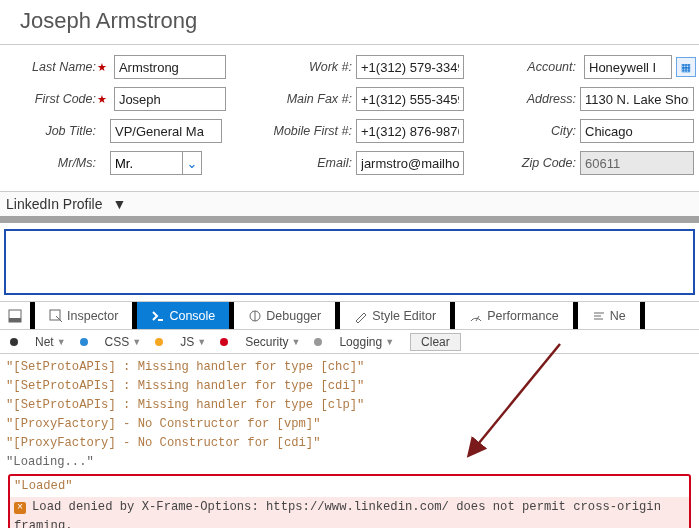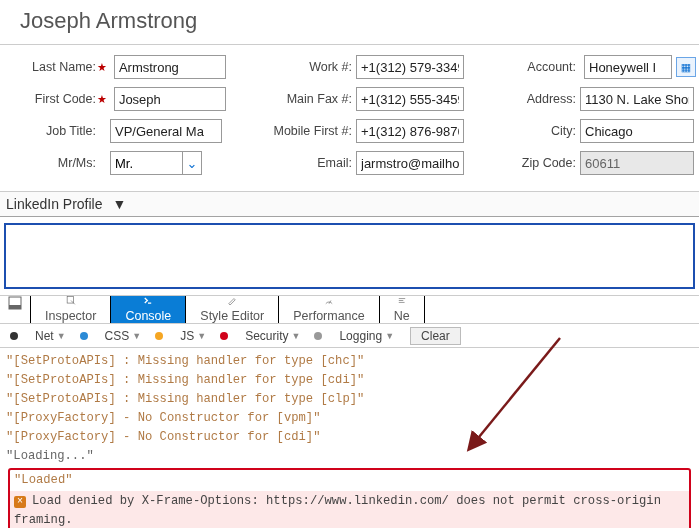--- a/index.html
+++ b/index.html
@@ -4,43 +4,43 @@
 <style>
   * { box-sizing: border-box; margin: 0; padding: 0; }
   body { font-family: Arial, Helvetica, sans-serif; font-size: 13px; color: #333; width: 699px; height: 528px; overflow: hidden; background: #fff; }
   .page-title { font-size: 22px; color: #555; padding: 8px 20px 10px; font-weight: 400; }
   .form-area { border-top: 1px solid #ccc; padding: 6px 0 12px; }
   .form-row { display: flex; align-items: center; height: 32px; }
   .col { display: flex; align-items: center; }
   .col1 { width: 244px; }
   .col2 { width: 236px; }
   .col3 { flex: 1; }
-  .lbl { display: inline-block; text-align: right; font-size: 12.5px; color: #444; }
+  .lbl { display: inline-block; text-align: right; font-size: 12.5px; color: #444; font-style: italic; }
   .col1 .lbl { width: 96px; }
   .col2 .lbl { width: 108px; }
   .col3 .lbl { width: 96px; }
   .req { color: #b00; font-size: 11px; margin: 0 3px 0 1px; vertical-align: middle; }
   .inp { border: 1px solid #999; height: 24px; padding: 0 4px; font-size: 13px; color: #222; margin-left: 4px; }
   .col1 .inp { width: 112px; }
   .col2 .inp { width: 108px; }
   .col3 .inp { width: 114px; }
   .inp.acct { width: 88px; }
   .inp[readonly] { background: #e8e8e8; color: #666; }
   .combo { display: inline-flex; align-items: center; margin-left: 4px; }
   .combo .cinp { border: 1px solid #999; border-right: none; height: 24px; width: 72px; padding: 0 4px; font-size: 13px; }
   .combo .cbtn { border: 1px solid #999; height: 24px; width: 20px; display: inline-flex; align-items: center; justify-content: center; color: #0a6ed1; background: #fff; cursor: pointer; }
   .acct-wrap { display: inline-flex; align-items: center; margin-left: 4px; gap: 4px; }
   .acct-icon { border: 1px solid #6aa5e6; color: #0a6ed1; width: 20px; height: 20px; display: inline-flex; align-items: center; justify-content: center; font-size: 11px; background:#eaf3fd;}
-  .section-head { border-top: 1px solid #ccc; border-bottom: 1px solid #a3a3a3; height: 26px; display: flex; align-items: center; padding: 12px 6px; font-size: 14px; color: #333; background: #fafafa; }
+  .section-head { border-top: 1px solid #ccc; border-bottom: 7px solid #a3a3a3; height: 26px; display: flex; align-items: center; padding: 12px 6px; font-size: 14px; color: #333; background: #fafafa; }
   .section-head .caret { margin-left: 10px; color: #333; }
   .embed-box { border: 2px solid #1c4fb0; margin: 6px 4px; height: 66px; background: #fff; }
   
   .devtools { border-top: 1px solid #ccc; font-size: 12.5px; }
   .devtabs { display: flex; align-items: stretch; height: 28px; border-bottom: 1px solid #ccc; }
-  .devtab { display: flex; align-items: center; gap: 4px; padding: 0 14px; border-right: 1px solid #000000; color: #555; cursor: pointer; background:#fff;flex-direction:column; }
+  .devtab { display: flex; align-items: center; gap: 4px; padding: 0 14px; border-right: 5px solid #000000; color: #555; cursor: pointer; background:#fff; }
   .devtab.small { padding: 0 8px; }
   .devtab.active { background: #0a7dd6; color: #fff; }
   .devtab .ticon { width: 14px; height: 14px; display:inline-block; }
   .filterbar { display: flex; align-items: center; height: 24px; border-bottom: 1px solid #ccc; padding: 0 4px; font-size: 12px; gap: 2px; }
   .dot { width: 8px; height: 8px; border-radius: 50%; display:inline-block; margin-right:3px;}
   .dot.black { background:#333;}
   .dot.blue { background:#2b8ad6;}
   .dot.orange { background:#f5a623;}
   .dot.red { background:#d0021b;}
   .dot.grey { background:#999;}
@@ -152,20 +152,27 @@
       <span>Inspector</span>
     </div>
     <div class="devtab active">
       <svg class="ticon" viewBox="0 0 14 14">
           <path d="M2 3 L6 7 L2 11 M7 11 L12 11" stroke="#fff" stroke-width="2" fill="none"></path>
         </svg>
       <span>Console</span>
     </div>
     <div class="devtab">
       <svg class="ticon" viewBox="0 0 14 14">
+          <circle cx="7" cy="7" r="5" fill="none" stroke="#666"></circle>
+          <line x1="7" y1="2" x2="7" y2="12" stroke="#666"></line>
+        </svg>
+      <span>Debugger</span>
+    </div>
+    <div class="devtab">
+      <svg class="ticon" viewBox="0 0 14 14">
           <path d="M2 12 L10 4 L12 6 L4 14 Z" fill="none" stroke="#666"></path>
         </svg>
       <span>Style Editor</span>
     </div>
     <div class="devtab">
       <svg class="ticon" viewBox="0 0 14 14">
           <path d="M2 12 A6 6 0 0 1 12 12" fill="none" stroke="#666"></path>
           <line x1="7" y1="12" x2="10" y2="7" stroke="#666"></line>
         </svg>
       <span>Performance</span>

